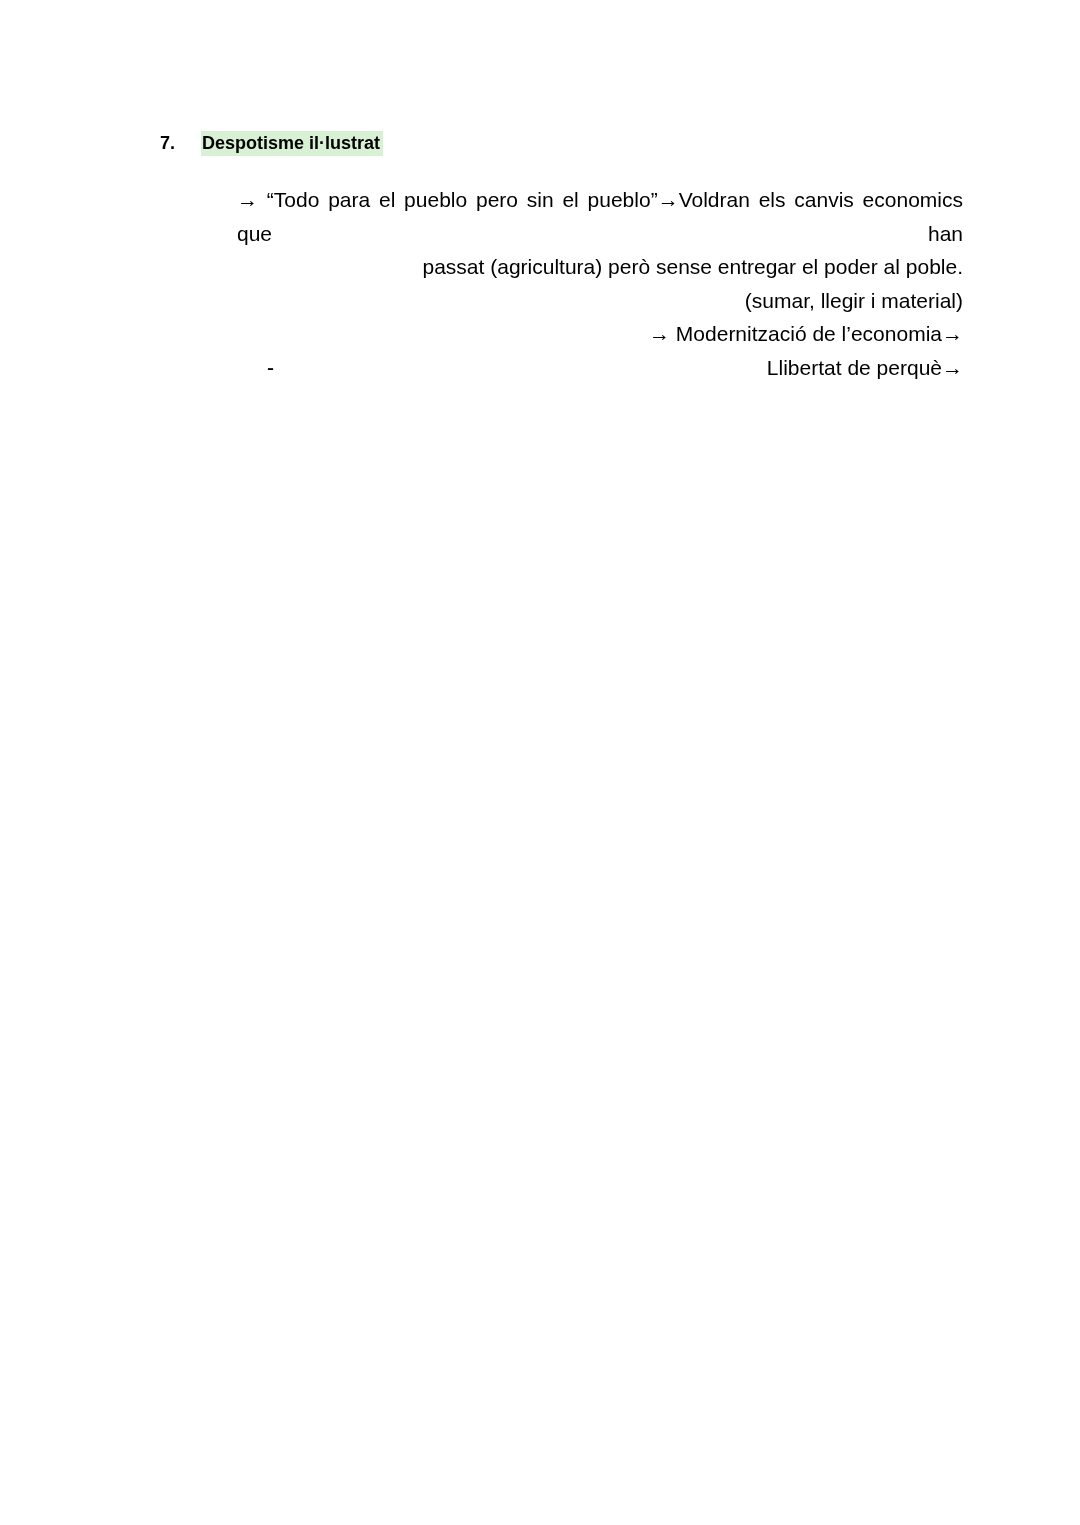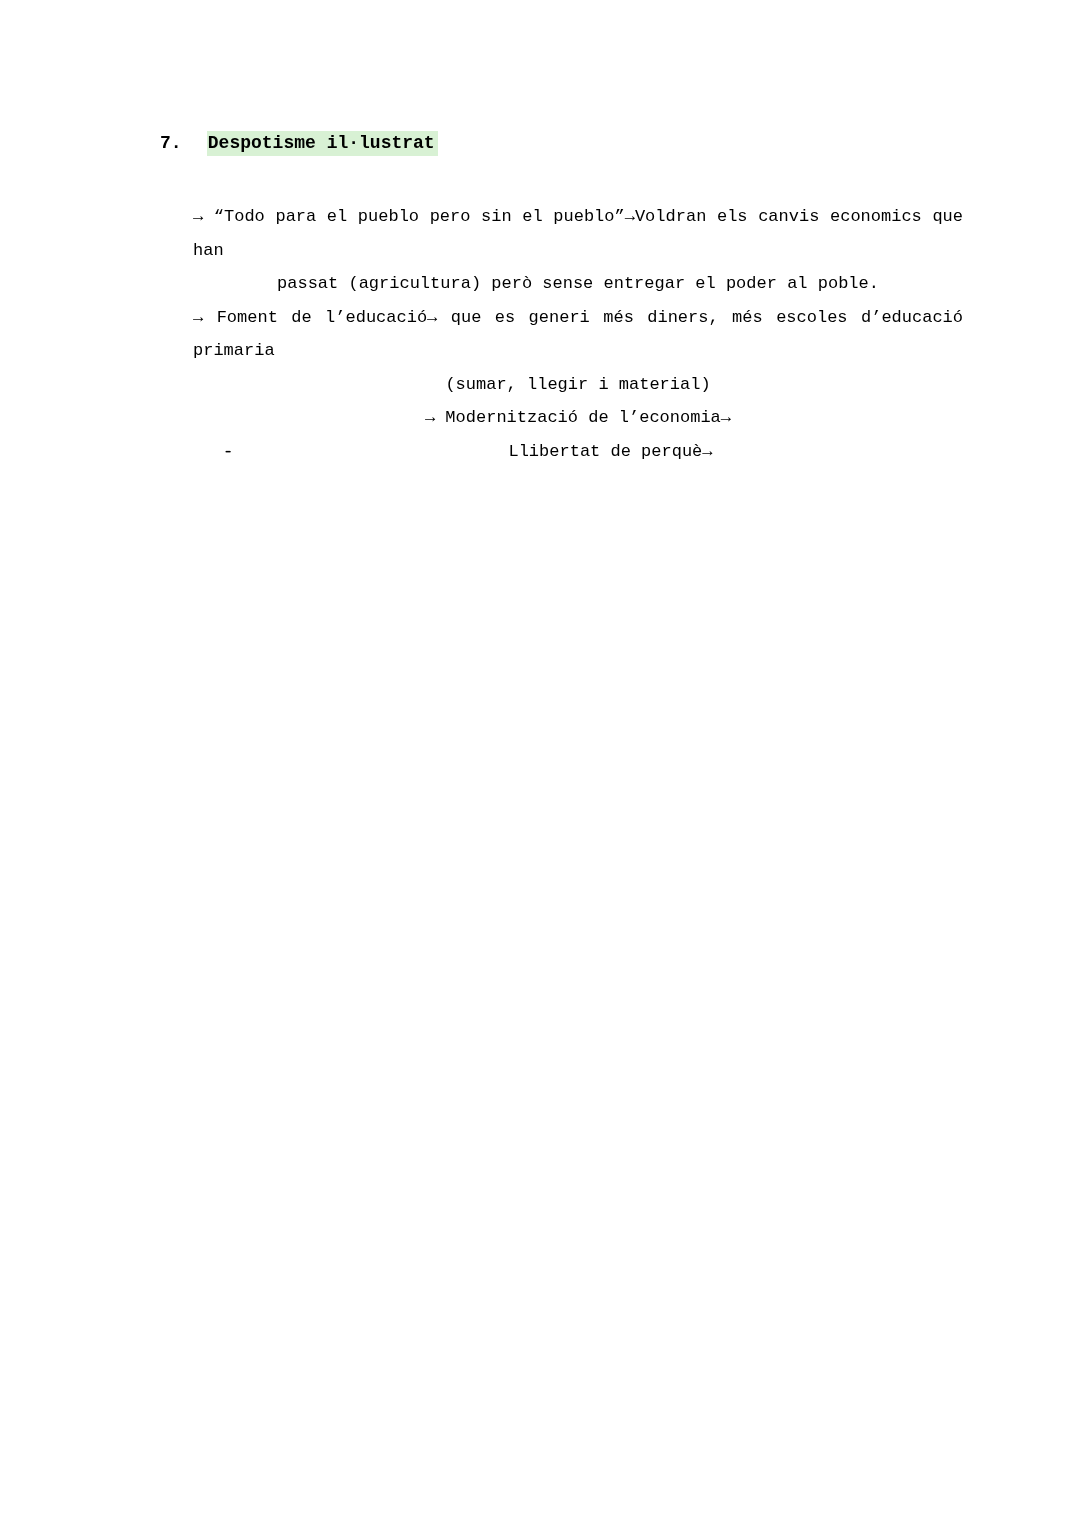--- a/index.html
+++ b/index.html
@@ -10,52 +10,53 @@
   html,body{
     margin:0;
     padding:0;
     background:var(--paper);
   }
   .page{
     position:relative;
     width:1080px;
     height:1113px;
     background:var(--paper);
-    font-family:Liberation Mono, monospace;
+    font-family:Liberation Sans, sans-serif;
     color:var(--ink);
     overflow:hidden;
     border-radius:13px;
   }
   .heading{
     margin:130px 117px 0 160px;
     font-size:18px;
     line-height:26px;
     font-weight:bold;
     white-space:nowrap;
   }
   .h-num{
     display:inline-block;
     width:36px;
   }
   .h-title{
     background:var(--highlight);
     padding:2px 3px 3px 1px;
   }
   .body-block{
-    margin-top:44px;
-    font-size:17px;
+    margin-top:27px;
+    font-size:21px;
     line-height:33.5px;
+    padding-left:44px;
   }
   .para{
     margin:0 117px 0 193px;
     padding:0;
   }
   .line{
     display:block;
-    text-align:center;
+    text-align:right;
   }
   .line.just{
     text-align:justify;
     text-align-last:justify;
   }
   .sub-item{
     position:relative;
     margin:0 117px 0 258px;
     padding:0;
   }
@@ -83,21 +84,20 @@
 
     <p class="para">
       <span class="line just">→ “Todo para el pueblo pero sin el pueblo”→Voldran els canvis economics que han</span>
       <span class="line">passat (agricultura) però sense entregar el poder al poble.</span>
     </p>
 
     <p class="para">
     </p>
 
     <p class="para">
-      <span class="line just">→ Foment de l’educació→ que es generi més diners, més escoles d’educació primaria</span>
       <span class="line">(sumar, llegir i material)</span>
     </p>
 
     <p class="para">
       <span class="line">→ Modernització de l’economia→</span>
     </p>
 
     <p class="sub-item">
       <span class="marker">-</span>
     </p>

